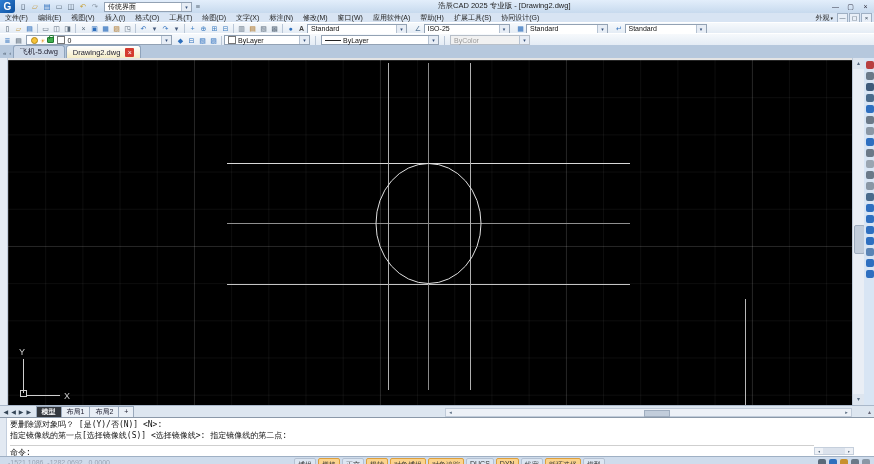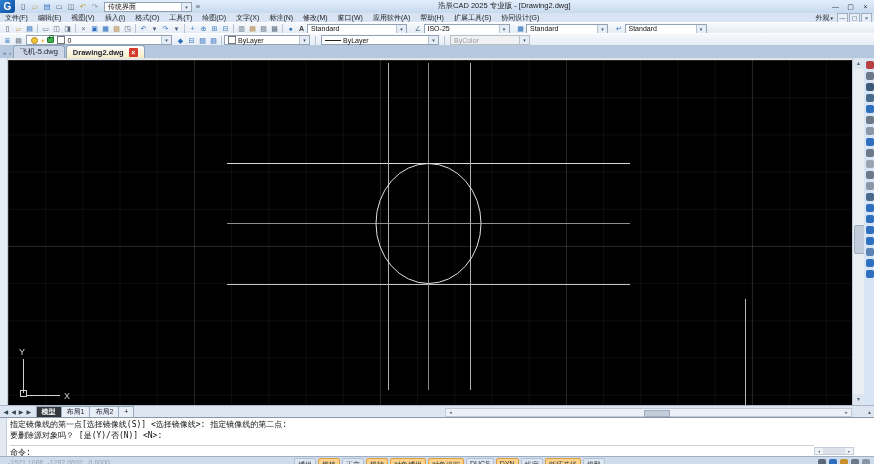--- a/index.html
+++ b/index.html
@@ -38,21 +38,21 @@
   .bulb{display:inline-block;width:5px;height:5px;border-radius:50%;background:#f6c33a;border:1px solid #b58a18;margin:0 1px;}
   .sun{font-size:6px;color:#e8a33b;margin:0 1px;}
   .lock{display:inline-block;width:5px;height:4px;background:#3fae4c;border:1px solid #207930;border-radius:1px;margin:0 1px;position:relative;}
   .lock:before{content:"";position:absolute;left:1px;top:-3px;width:3px;height:3px;border:1px solid #207930;border-bottom:none;border-radius:2px 2px 0 0;}
   
   .filetabs{position:absolute;top:45px;left:0;right:0;height:13px;background:#b6c8dd;
     display:flex;align-items:flex-end;padding-left:2px;box-sizing:border-box;}
   .tab-nav{font-size:6px;color:#456;margin:0 2px 2px 1px;}
   .ftab{height:12px;padding:0 6px;font-size:7.5px;display:flex;align-items:center;background:#ccd8e8;
     border:1px solid #8fa3bb;border-bottom:none;border-radius:3px 3px 0 0;margin-right:1px;color:#223;white-space:nowrap;}
-  .ftab.active{background:linear-gradient(#ffffff,#f4ecc6);font-weight:bold;}
+  .ftab.active{background:linear-gradient(#ffffff,#f4ecc6);font-weight:normal;}
   .ftab-close{margin-left:5px;width:9px;height:9px;background:#d43a2e;color:#fff;font-size:7px;line-height:9px;text-align:center;border-radius:1px;}
   .ftab-close:empty{display:none;}
   
   .main{position:absolute;top:58px;left:0;width:874px;height:347px;}
   .left-strip{position:absolute;left:0;top:0;width:8px;height:347px;background:#e6ecf4;border-right:1px solid #c3cedd;box-sizing:border-box;}
   .canvas{position:absolute;left:8px;top:0;width:844px;height:347px;background:#000;box-sizing:border-box;
     border-top:2px solid #e4e4e4;
     background-image:
       linear-gradient(to right,rgba(255,255,255,.10) 1px,transparent 1px),
       linear-gradient(to bottom,rgba(255,255,255,.10) 1px,transparent 1px),
@@ -323,22 +323,22 @@
       <span class="hbtn" style="left:0;">◂</span>
       <span class="hthumb"></span>
       <span class="hbtn" style="right:0;">▸</span>
     </span>
     <span class="corner-grip">▴</span>
   </div>
 
   <div class="cmd">
     <div class="cmd-gutter"></div>
     <div class="cmd-lines">
-      <div class="cmd-line">指定镜像线的第一点[选择镜像线(S)] &lt;选择镜像线&gt;:  指定镜像线的第二点:</div>
-        <div class="cmd-line">要删除源对象吗？  [是(Y)/否(N)] &lt;N&gt;:</div>
+      <div class="cmd-line">要删除源对象吗？  [是(Y)/否(N)] &lt;N&gt;:</div>
+        <div class="cmd-line">指定镜像线的第一点[选择镜像线(S)] &lt;选择镜像线&gt;:  指定镜像线的第二点:</div>
     </div>
     <div class="cmd-prompt">命令:</div>
     <div class="cmd-hscroll">
       <span>◂</span>
       <span class="track"></span>
       <span>▸</span>
     </div>
   </div>
 
   <div class="status">

